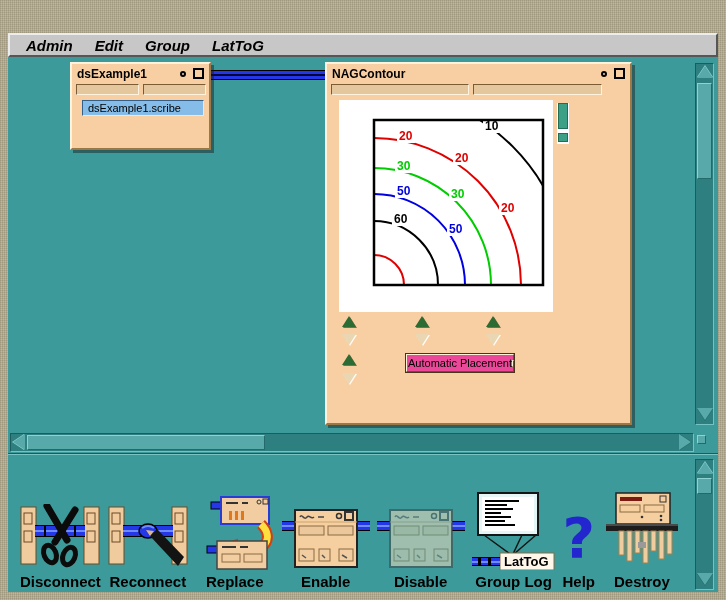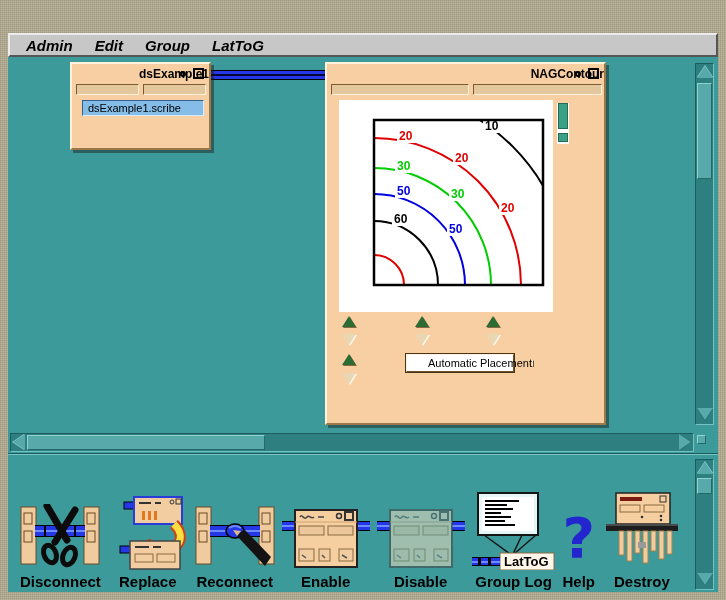--- a/index.html
+++ b/index.html
@@ -29,21 +29,21 @@
     border-bottom:2px solid #565656; border-right:2px solid #565656;
     display:flex; align-items:center; gap:18px; padding-left:14px; }
   .menu-item { font:italic bold 15px "Liberation Sans", sans-serif; color:#000; padding:0 2px; }
   
   .canvas { left:8px; top:57px; width:710px; height:535px; background:#3d9a9a; }
   
   .mod-window { position:absolute; background:#f8cfa2;
     border-top:2px solid #fff3de; border-left:2px solid #fff3de;
     border-bottom:2px solid #9a7848; border-right:2px solid #9a7848;
     box-shadow:3px 3px 0 rgba(25,25,25,.45); z-index:2; }
-  .mod-titlebar { position:relative; height:18px;text-align:right; }
+  .mod-titlebar { position:relative; height:18px; }
   .mod-title { font:bold 12px "Liberation Sans", sans-serif; color:#000; padding:3px 0 0 5px; }
   .mod-icons { position:absolute; top:4px; right:5px; display:flex; gap:7px; align-items:center; }
   .mod-circle { width:6px; height:6px; border:2px solid #000; border-radius:50%; }
   .mod-square { width:11px; height:11px; border:2px solid #000; }
   .well { position:absolute; height:11px; background:#e4c79c;
     border-top:1px solid #7c5c34; border-left:1px solid #7c5c34;
     border-bottom:1px solid #fff3de; border-right:1px solid #fff3de; }
   .blue-bar { position:absolute; height:16px; background:#85bde8;
     border-top:1px solid #33618b; border-left:1px solid #33618b;
     border-bottom:1px solid #d8edfc; border-right:1px solid #d8edfc;
@@ -54,24 +54,24 @@
   
   .plot-white { position:absolute; left:12px; top:36px; width:214px; height:212px; background:#ffffff; }
   .scale-blocks { position:absolute; left:230px; top:39px; width:12px; background:#ffffff; padding:0 0 2px 1px; }
   .scale-blocks .blk { width:10px; background:#3ca087; border:1px solid #1f6e58; }
   
   .tog { position:absolute; width:0; height:0; }
   .tog-up { border-left:7px solid transparent; border-right:7px solid transparent;
     border-bottom:11px solid #2c6b33; filter:drop-shadow(1px 1px 0 #8a6a42); }
   .tog-down { border-left:7px solid transparent; border-right:7px solid transparent;
     border-top:11px solid #e9d6b2; filter:drop-shadow(1px 1px 0 #fffbf2); }
-  .opt-menu { position:absolute; left:79px; top:290px; width:108px; height:18px; background:#ffffff;
+  .opt-menu { position:absolute; left:79px; top:290px; width:108px; height:18px; background:#ec4899;
     border-top:1px solid #fff3de; border-left:1px solid #fff3de;
     border-bottom:1px solid #6e4f28; border-right:1px solid #6e4f28;
-    box-shadow:0 0 0 1px #4a3418; display:flex; align-items:center; padding:0 21px; }
+    box-shadow:0 0 0 1px #4a3418; display:flex; align-items:center; padding:0 1px; }
   .opt-label { font:11px "Liberation Sans", sans-serif; color:#000; white-space:nowrap; }
   .opt-dash { margin-left:auto; width:15px; height:7px; background:#f6cda0;
     border-top:1px solid #fff3de; border-left:1px solid #fff3de;
     border-bottom:1px solid #6e4f28; border-right:1px solid #6e4f28; }
   
   .sb-trough { position:absolute; background:#2e8080;
     border-top:1px solid #1c5c5c; border-left:1px solid #1c5c5c;
     border-bottom:1px solid #74c2c2; border-right:1px solid #74c2c2; }
   .sb-thumb { position:absolute; background:#58aaaa;
     border-top:1px solid #8fd2d2; border-left:1px solid #8fd2d2;
@@ -123,21 +123,21 @@
         <div class="mod-icons">
           <div class="mod-circle"></div>
           <div class="mod-square"></div>
         </div>
       </div>
       <div class="well" style="left:4px;  top:20px; width:63px;"></div>
       <div class="well" style="left:71px; top:20px; width:63px;"></div>
       <div class="blue-bar" style="left:10px; top:36px; width:122px;">dsExample1.scribe</div>
     </div>
 
-    <div class="mod-window" style="left:317px; top:5px; width:281px; height:363px;">
+    <div class="mod-window" style="left:317px; top:5px; width:307px; height:363px;">
       <div class="mod-titlebar">
         <div class="mod-title">NAGContour</div>
         <div class="mod-icons">
           <div class="mod-circle"></div>
           <div class="mod-square"></div>
         </div>
       </div>
       <div class="well" style="left:4px;   top:20px; width:138px;"></div>
       <div class="well" style="left:146px; top:20px; width:129px;"></div>
 
@@ -234,59 +234,59 @@
           <rect x="54" y="21" width="2" height="12" fill="#000"></rect>
           <path d="M27,2 L47,36" stroke="#0b0b0b" stroke-width="7" stroke-linecap="round" fill="none"></path>
           <path d="M55,6 L35,38" stroke="#0b0b0b" stroke-width="7" stroke-linecap="round" fill="none"></path>
           <ellipse cx="30" cy="50" rx="6" ry="9" fill="none" stroke="#0b0b0b" stroke-width="5" transform="rotate(-22 30 50)"></ellipse>
           <ellipse cx="49" cy="52" rx="6" ry="9" fill="none" stroke="#0b0b0b" stroke-width="5" transform="rotate(22 49 52)"></ellipse>
         </svg>
         <span class="tool-label">Disconnect</span>
       </div>
 
       <div class="tool-item">
+        <svg width="80" height="66" viewBox="0 0 80 66">
+          <rect x="1" y="3" width="15" height="57" fill="#f0cb9e" stroke="#6b4a26"></rect>
+          <rect x="4" y="9" width="8" height="11" fill="none" stroke="#6b4a26"></rect>
+          <rect x="4" y="27" width="8" height="11" fill="none" stroke="#6b4a26"></rect>
+          <rect x="64" y="3" width="15" height="57" fill="#f0cb9e" stroke="#6b4a26"></rect>
+          <rect x="67" y="9" width="8" height="11" fill="none" stroke="#6b4a26"></rect>
+          <rect x="67" y="27" width="8" height="11" fill="none" stroke="#6b4a26"></rect>
+          <rect x="15" y="21" width="50" height="12" fill="#000"></rect>
+          <rect x="15" y="22" width="50" height="4" fill="#2438e8"></rect>
+          <rect x="15" y="26" width="50" height="2" fill="#6f8cff"></rect>
+          <rect x="15" y="28" width="50" height="4" fill="#2438e8"></rect>
+          <ellipse cx="40" cy="27" rx="9" ry="7" fill="#2438e8" stroke="#000" stroke-width="1.5"></ellipse>
+          <path d="M34,24 q6,-4 12,0" stroke="#6f8cff" stroke-width="2" fill="none"></path>
+          <polygon points="70,62 76,53 49,25 42,32" fill="#131313"></polygon>
+          <polygon points="42,32 46,27 38,26" fill="#d9b98c"></polygon>
+        </svg>
+        <span class="tool-label">Reconnect</span>
+      </div>
+
+      <div class="tool-item">
         <svg width="80" height="74" viewBox="0 0 80 74">
           <rect x="16" y="6" width="12" height="7" fill="#2438e8" stroke="#000"></rect>
           <rect x="26" y="1" width="48" height="27" fill="#f2cda1" stroke="#2a3cd8" stroke-width="2"></rect>
           <path d="M31,7 h12 M47,7 h6" stroke="#333" stroke-width="2" fill="none"></path>
           <circle cx="64" cy="6" r="2" fill="none" stroke="#333"></circle>
           <rect x="68" y="3" width="5" height="5" fill="none" stroke="#333"></rect>
           <rect x="34" y="15" width="3" height="9" fill="#e07820"></rect>
           <rect x="40" y="15" width="3" height="9" fill="#e07820"></rect>
           <rect x="46" y="15" width="3" height="9" fill="#e07820"></rect>
           <path d="M66,28 C80,42 70,58 44,56" stroke="#d04018" stroke-width="11" fill="none"></path>
           <path d="M66,28 C80,42 70,58 44,56" stroke="#ffdf40" stroke-width="7" fill="none"></path>
           <polygon points="20,52 42,44 42,66" fill="#ffdf40" stroke="#d04018" stroke-width="2"></polygon>
           <rect x="12" y="50" width="12" height="7" fill="#2438e8" stroke="#000"></rect>
           <rect x="22" y="45" width="50" height="28" fill="#f2cda1" stroke="#444" stroke-width="1.5"></rect>
           <path d="M27,51 h14 M45,51 h8" stroke="#333" stroke-width="2" fill="none"></path>
           <rect x="27" y="58" width="18" height="8" fill="none" stroke="#8a6a42"></rect>
           <rect x="49" y="58" width="18" height="8" fill="none" stroke="#8a6a42"></rect>
         </svg>
         <span class="tool-label">Replace</span>
-      </div>
-
-      <div class="tool-item">
-        <svg width="80" height="66" viewBox="0 0 80 66">
-          <rect x="1" y="3" width="15" height="57" fill="#f0cb9e" stroke="#6b4a26"></rect>
-          <rect x="4" y="9" width="8" height="11" fill="none" stroke="#6b4a26"></rect>
-          <rect x="4" y="27" width="8" height="11" fill="none" stroke="#6b4a26"></rect>
-          <rect x="64" y="3" width="15" height="57" fill="#f0cb9e" stroke="#6b4a26"></rect>
-          <rect x="67" y="9" width="8" height="11" fill="none" stroke="#6b4a26"></rect>
-          <rect x="67" y="27" width="8" height="11" fill="none" stroke="#6b4a26"></rect>
-          <rect x="15" y="21" width="50" height="12" fill="#000"></rect>
-          <rect x="15" y="22" width="50" height="4" fill="#2438e8"></rect>
-          <rect x="15" y="26" width="50" height="2" fill="#6f8cff"></rect>
-          <rect x="15" y="28" width="50" height="4" fill="#2438e8"></rect>
-          <ellipse cx="40" cy="27" rx="9" ry="7" fill="#2438e8" stroke="#000" stroke-width="1.5"></ellipse>
-          <path d="M34,24 q6,-4 12,0" stroke="#6f8cff" stroke-width="2" fill="none"></path>
-          <polygon points="70,62 76,53 49,25 42,32" fill="#131313"></polygon>
-          <polygon points="42,32 46,27 38,26" fill="#d9b98c"></polygon>
-        </svg>
-        <span class="tool-label">Reconnect</span>
       </div>
 
       <div class="tool-item">
         <svg width="88" height="62" viewBox="0 0 88 62">
           <rect x="0" y="13" width="13" height="10" fill="#000"></rect>
           <rect x="0" y="14" width="13" height="3" fill="#2438e8"></rect>
           <rect x="0" y="17" width="13" height="2" fill="#6f8cff"></rect>
           <rect x="0" y="19" width="13" height="3" fill="#2438e8"></rect>
           <rect x="75" y="13" width="13" height="10" fill="#000"></rect>
           <rect x="75" y="14" width="13" height="3" fill="#2438e8"></rect>

